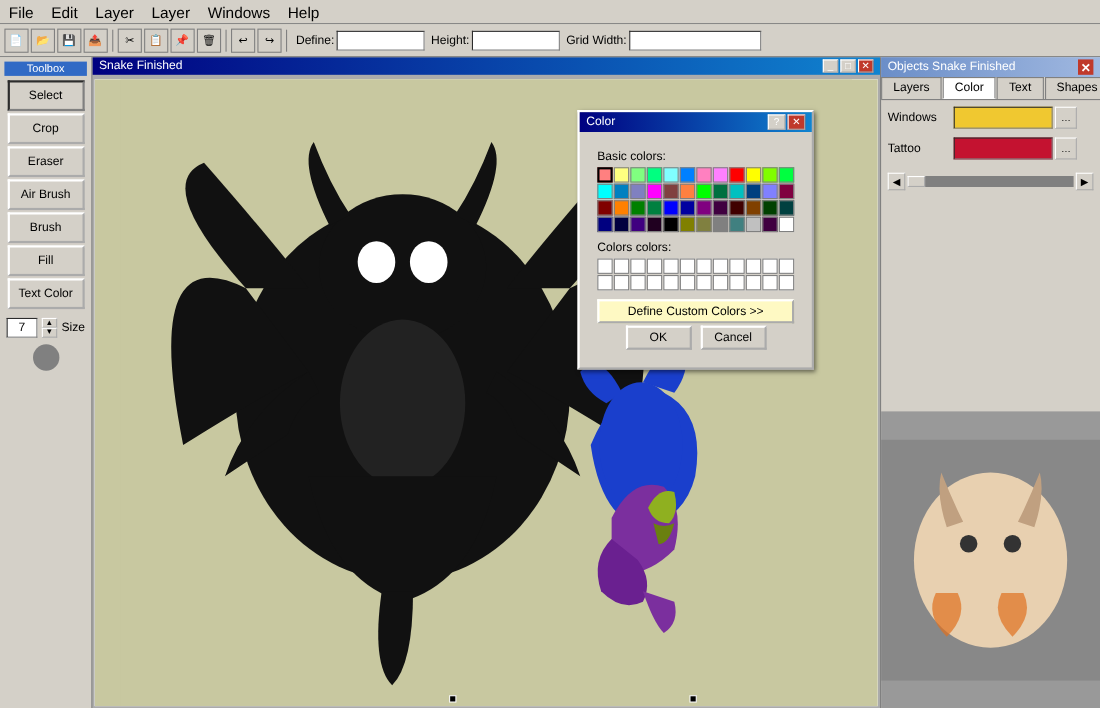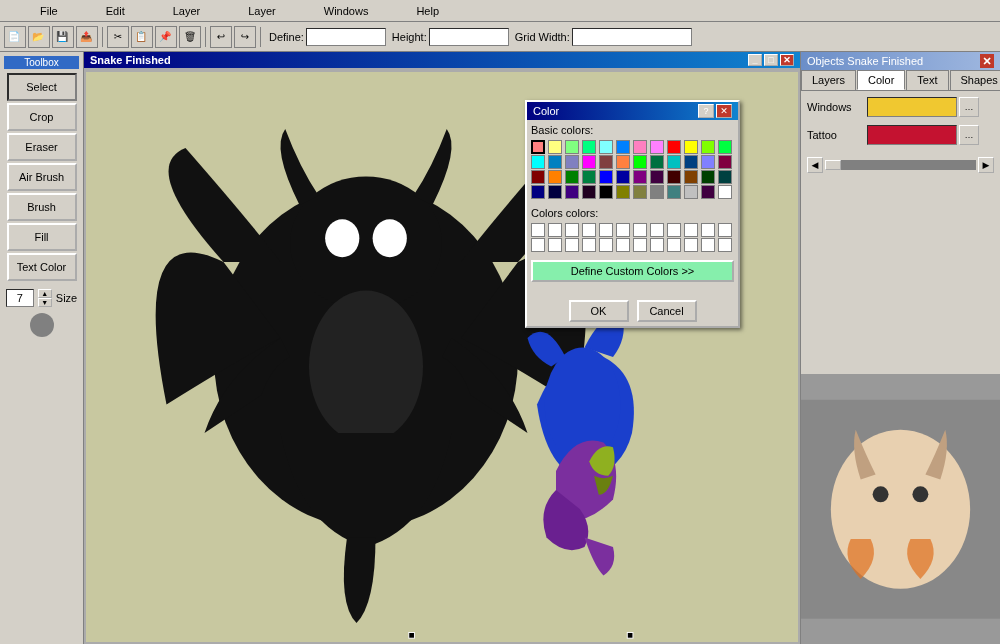--- a/index.html
+++ b/index.html
@@ -1,20 +1,20 @@
 <!DOCTYPE html>
 <html><head>
   <meta charset="utf-8">
   <style>
     * { box-sizing: border-box; margin: 0; padding: 0; }
     body { width: 1000px; height: 644px; background: #d4d0c8; font-family: 'Tahoma', 'Arial', sans-serif; font-size: 11px; overflow: hidden; position: relative; }
 
     
     .menu-bar { background: #d4d0c8; height: 22px; display: flex; align-items: center; border-bottom: 1px solid #808080; }
-    .menu-bar span { padding: 2px 8px; cursor: default; font-size: 11px; margin-left: 32px; }
+    .menu-bar span { padding: 2px 8px; cursor: default; font-size: 14px; }
 
     
     .toolbar { background: #d4d0c8; height: 30px; display: flex; align-items: center; border-bottom: 1px solid #808080; padding: 2px 4px; gap: 2px; }
     .toolbar-btn { width: 22px; height: 22px; background: #d4d0c8; border: 1px solid #808080; display: flex; align-items: center; justify-content: center; cursor: pointer; font-size: 10px; }
     .toolbar-sep { width: 1px; height: 20px; background: #808080; margin: 0 2px; }
     .toolbar-label { font-size: 11px; margin-left: 4px; }
     .toolbar-input { height: 18px; border: 1px inset #808080; background: white; width: 80px; font-size: 11px; }
 
     
     .main { display: flex; height: calc(644px - 52px); }
@@ -24,21 +24,21 @@
     .toolbox-title { font-size: 10px; background: #316ac5; color: white; width: 100%; text-align: center; padding: 1px; margin-bottom: 4px; }
     .tool-btn { width: 70px; height: 28px; background: #d4d0c8; border: 2px outset #ffffff; display: flex; align-items: center; justify-content: center; cursor: pointer; font-size: 11px; margin-bottom: 2px; }
     .tool-btn:active, .tool-btn.active { border: 2px inset #808080; }
     .size-row { display: flex; align-items: center; gap: 4px; margin-top: 6px; }
     .size-input { width: 28px; height: 18px; border: 1px inset #808080; background: white; text-align: center; font-size: 11px; }
     .size-spinner { display: flex; flex-direction: column; }
     .size-arrow { width: 14px; height: 9px; background: #d4d0c8; border: 1px outset #fff; display: flex; align-items: center; justify-content: center; font-size: 7px; cursor: pointer; }
     .brush-preview { width: 24px; height: 24px; background: #808080; border-radius: 50%; margin-top: 6px; }
 
     
-    .canvas-area { flex: 1; background: #808080; position: relative; overflow: hidden; font-weight: bold; }
+    .canvas-area { flex: 1; background: #808080; position: relative; overflow: hidden; }
     .canvas-window { position: absolute; top: 0; left: 0; right: 0; bottom: 0; background: #ababab; }
     .canvas-title { background: linear-gradient(to right, #000080, #1084d0); color: white; font-size: 11px; padding: 2px 6px; display: flex; align-items: center; justify-content: space-between; }
     .canvas-content { background: white; position: absolute; top: 20px; left: 2px; right: 2px; bottom: 2px; overflow: hidden; }
 
     
     .snake-canvas { width: 100%; height: 100%; background: #c8c8a0; position: relative; display: flex; align-items: center; justify-content: center; }
 
     
     .right-panel { width: 200px; background: #d4d0c8; border-left: 1px solid #808080; display: flex; flex-direction: column; }
     .panel-title { background: linear-gradient(to right, #6b8ec8, #a0b8e0); color: white; font-size: 11px; padding: 2px 6px; display: flex; align-items: center; justify-content: space-between; }
@@ -58,28 +58,28 @@
     .alpha-row { margin-top: 4px; }
     .alpha-input { width: 90px; height: 20px; border: 1px inset #808080; background: white; font-size: 11px; padding: 1px 3px; }
     .panel-preview { flex: 1; background: #999; position: relative; overflow: hidden; }
 
     
     .dialog-overlay { position: absolute; top: 0; left: 0; right: 0; bottom: 0; z-index: 100; }
     .dialog { position: absolute; top: 100px; left: 525px; width: 215px; background: #d4d0c8; border: 2px outset #ffffff; box-shadow: 2px 2px 4px rgba(0,0,0,0.5); }
     .dialog-title { background: linear-gradient(to right, #000080, #1084d0); color: white; font-size: 11px; padding: 2px 6px; display: flex; align-items: center; justify-content: space-between; }
     .dialog-title-btns { display: flex; gap: 2px; }
     .dialog-title-btn { width: 16px; height: 14px; background: #d4d0c8; border: 1px outset #fff; display: flex; align-items: center; justify-content: center; font-size: 9px; cursor: pointer; }
-    .dialog-body { padding: 4px; }
+    .dialog-body { padding: 16px; }
     .section-label { font-size: 11px; margin-bottom: 4px; }
     .color-grid { display: grid; grid-template-columns: repeat(12, 1fr); gap: 1px; margin-bottom: 8px; }
     .color-cell { width: 14px; height: 14px; border: 1px solid #808080; cursor: pointer; }
     .color-cell.selected { border: 2px solid #000; }
     .custom-grid { display: grid; grid-template-columns: repeat(12, 1fr); gap: 1px; margin-bottom: 8px; }
     .custom-cell { width: 14px; height: 14px; background: white; border: 1px solid #808080; cursor: pointer; }
-    .define-btn { width: 100%; height: 22px; background: #86efac; border: 2px outset #ffffff; font-size: 11px; cursor: pointer; margin-bottom: 18px; }
+    .define-btn { width: 100%; height: 22px; background: #fef9c3; border: 2px outset #ffffff; font-size: 11px; cursor: pointer; margin-bottom: 2px; }
     .dialog-buttons { display: flex; justify-content: center; gap: 8px; }
     .dialog-btn { width: 60px; height: 22px; background: #d4d0c8; border: 2px outset #ffffff; font-size: 11px; cursor: pointer; }
 
     
     .snake-svg { position: absolute; top: 0; left: 0; width: 100%; height: 100%; }
   </style>
 </head>
 <body>
 
 <div class="menu-bar">

